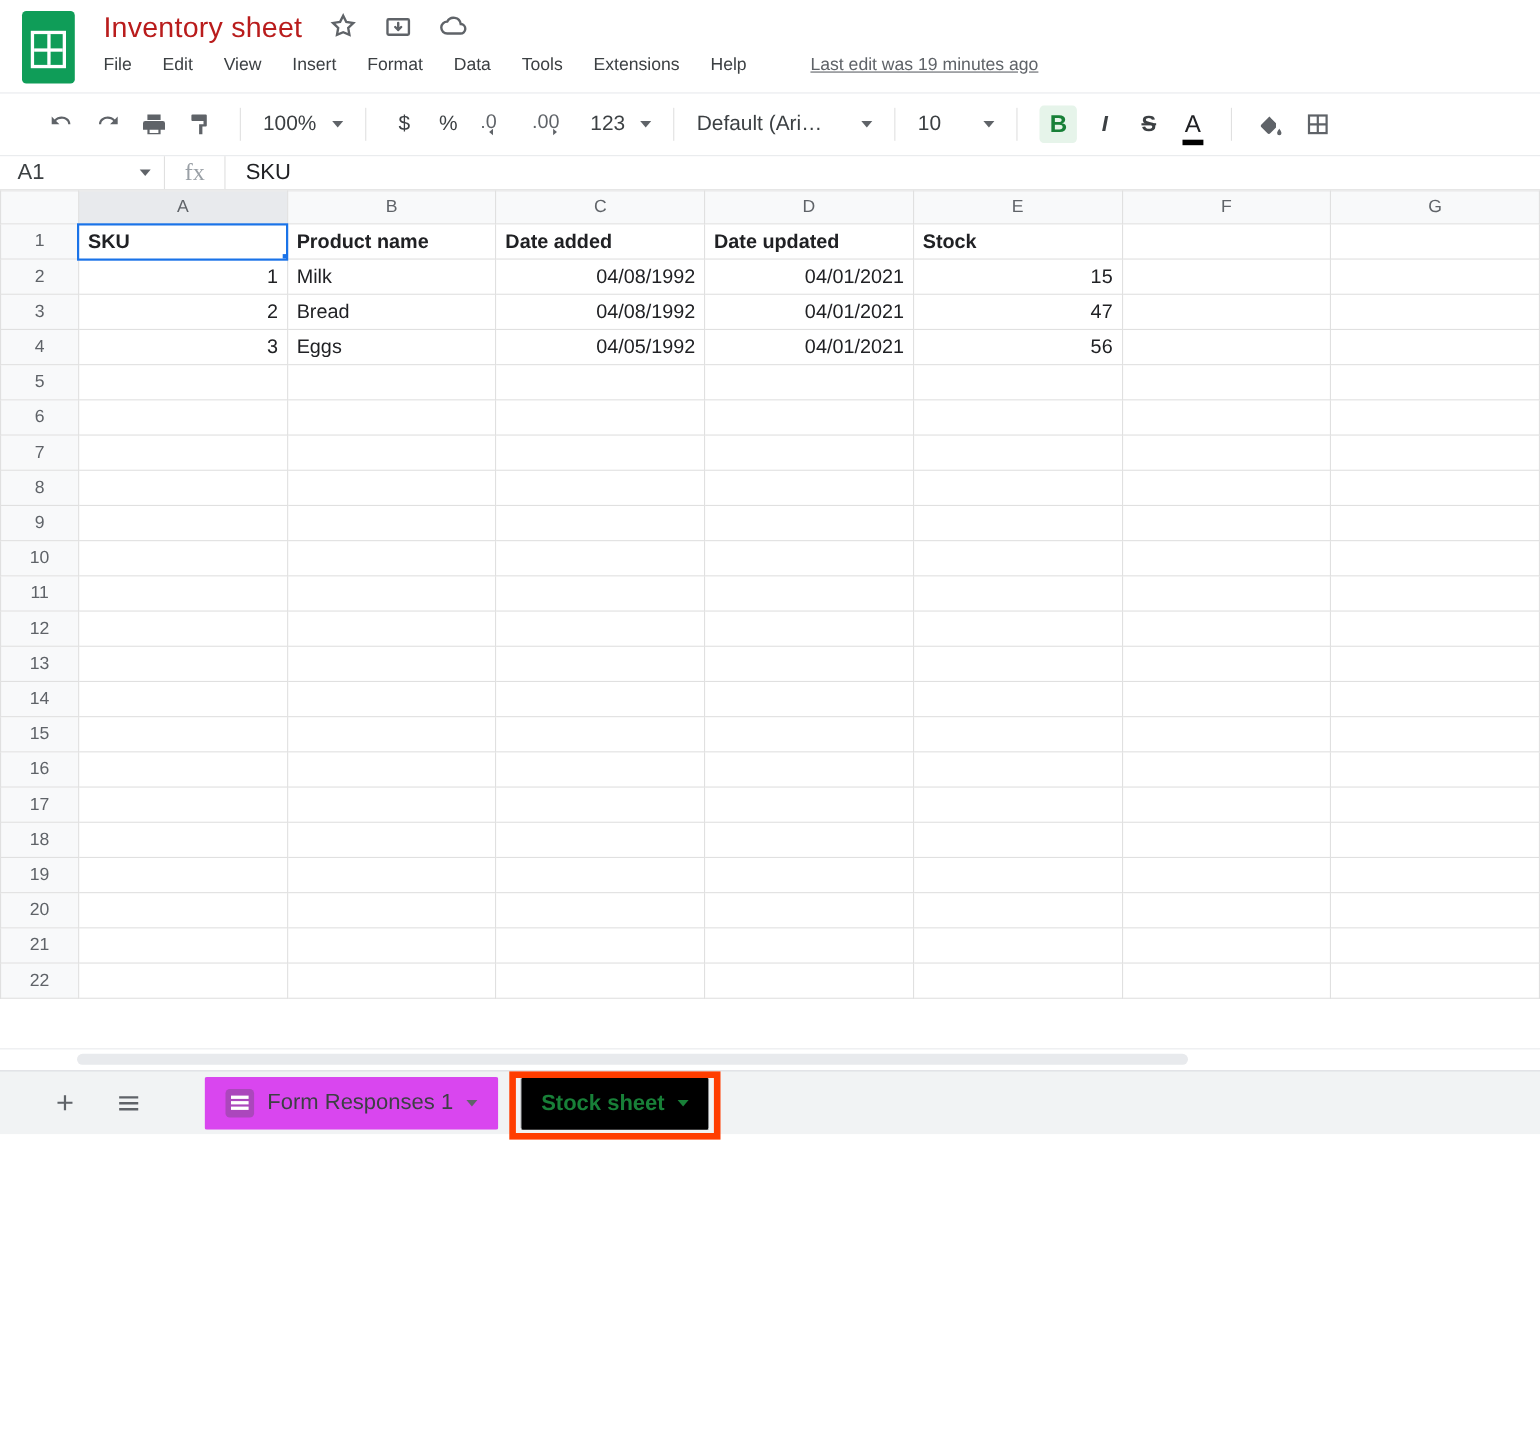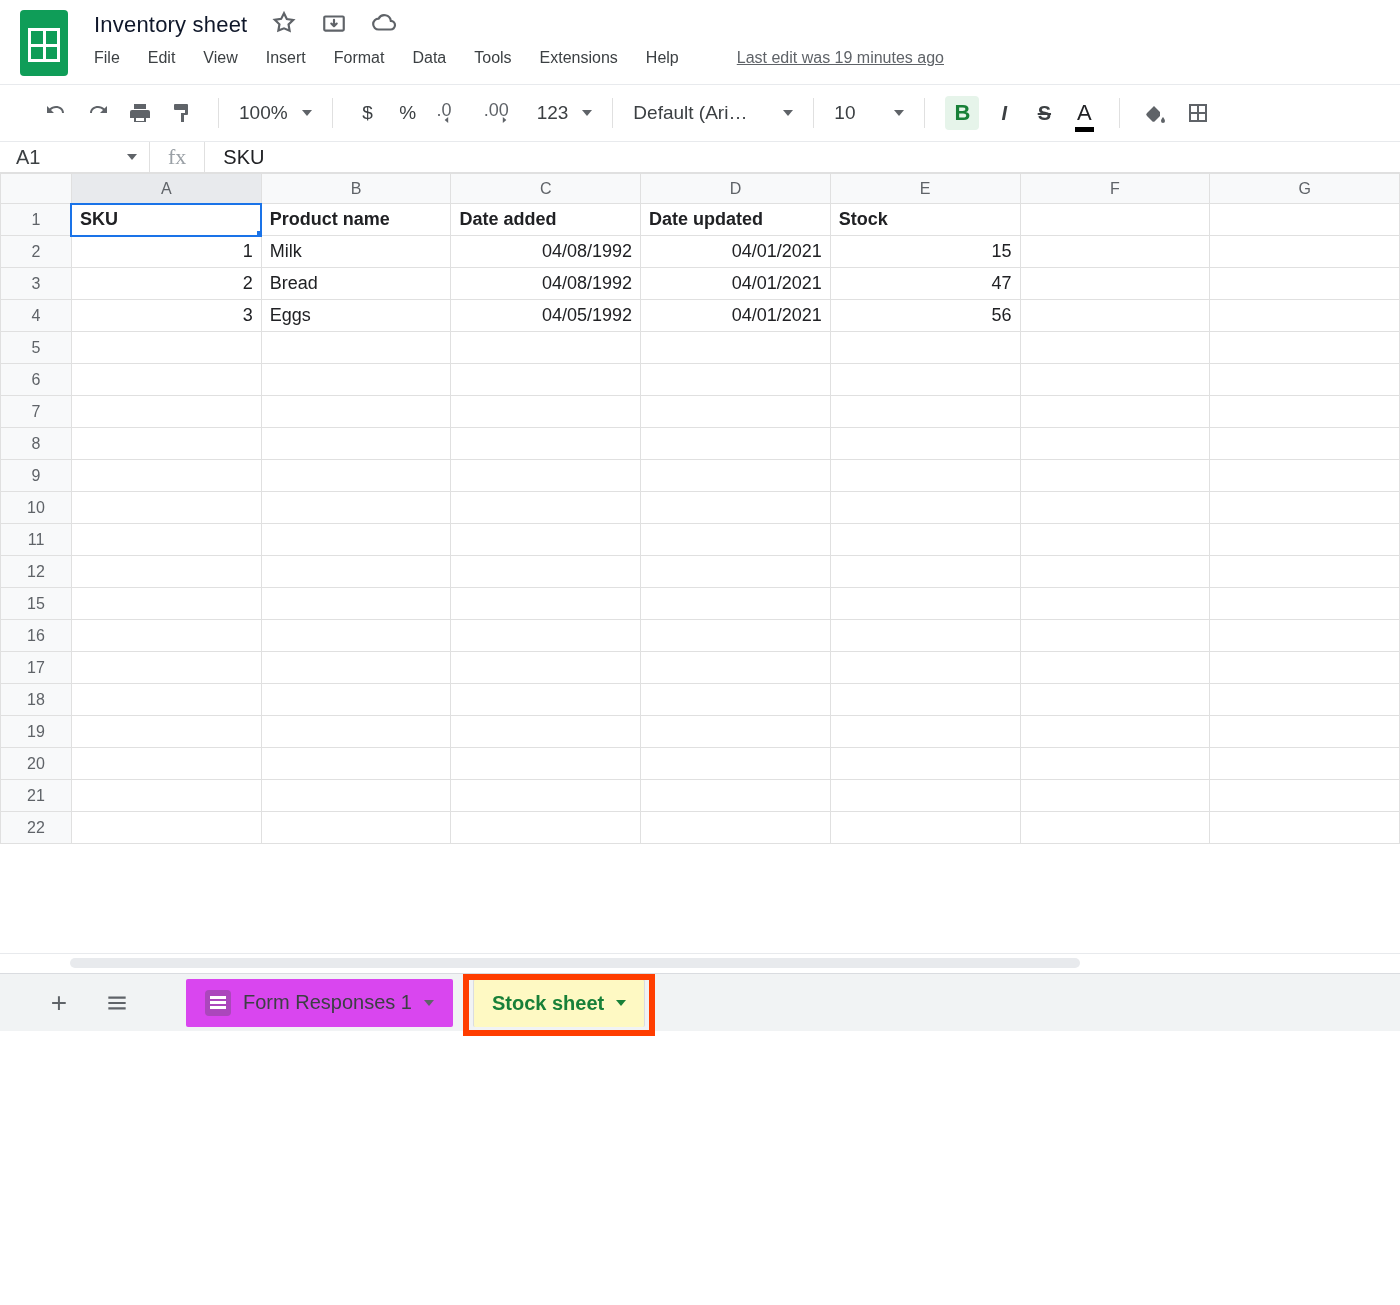--- a/index.html
+++ b/index.html
@@ -35,22 +35,22 @@
     position: absolute;
     inset: 18px 8px 14px 8px;
     border: 3px solid #fff;
     background:
       linear-gradient(#fff,#fff) center/100% 3px no-repeat,
       linear-gradient(#fff,#fff) center/3px 100% no-repeat;
   }
   .title-col { display: flex; flex-direction: column; }
   .title-row { display: flex; align-items: center; gap: 24px; }
   .doc-title {
-    font-size: 22px;
-    color: #0f172a;
+    font-size: 26px;
+    color: #b91c1c;
     letter-spacing: .2px;
   }
   .title-icons { display: flex; gap: 24px; color: #5f6368; }
   .title-icons svg { width: 26px; height: 26px; }
 
   .menubar {
     display: flex;
     gap: 28px;
     margin-top: 10px;
     font-size: 16px;
@@ -272,21 +272,21 @@
   }
   .sheet-tab .form-icon::before {
     content: "";
     position: absolute;
     left: 5px; right: 5px; top: 6px;
     height: 3px;
     background: #fff;
     box-shadow: 0 5px 0 #fff, 0 10px 0 #fff;
   }
   .sheet-tab.active {
-    background: #fef9c3;
+    background: #000000;
     color: #188038;
     font-weight: 600;
     border: 1px solid #dadce0;
     border-bottom: none;
   }
   .sheet-tab .tab-caret {
     border-top-color: #5f6368;
   }
   .sheet-tab.active .tab-caret { border-top-color: #188038; }
 
@@ -570,20 +570,40 @@
           <th>12</th>
           <td></td>
           <td></td>
           <td></td>
           <td></td>
           <td></td>
           <td></td>
           <td></td>
         </tr>
         <tr>
+          <th>13</th>
+          <td></td>
+          <td></td>
+          <td></td>
+          <td></td>
+          <td></td>
+          <td></td>
+          <td></td>
+        </tr>
+        <tr>
+          <th>14</th>
+          <td></td>
+          <td></td>
+          <td></td>
+          <td></td>
+          <td></td>
+          <td></td>
+          <td></td>
+        </tr>
+        <tr>
           <th>15</th>
           <td></td>
           <td></td>
           <td></td>
           <td></td>
           <td></td>
           <td></td>
           <td></td>
         </tr>
         <tr>

